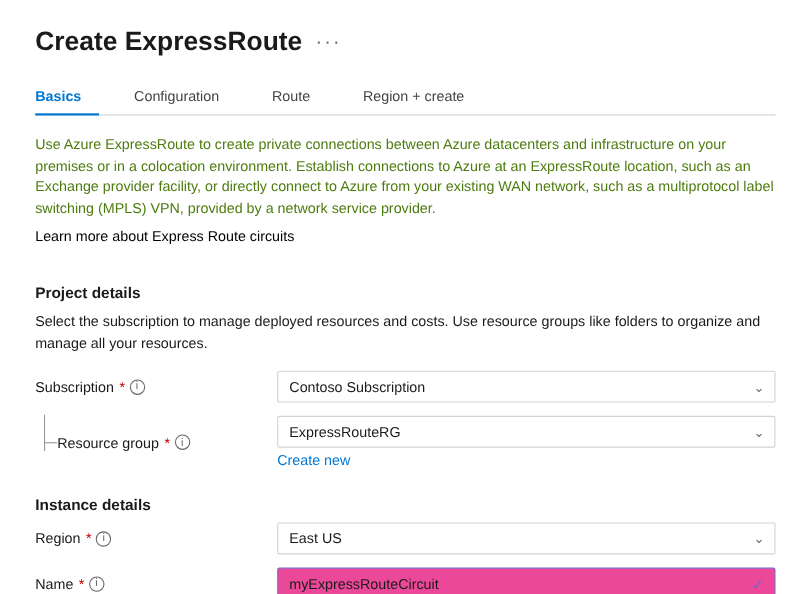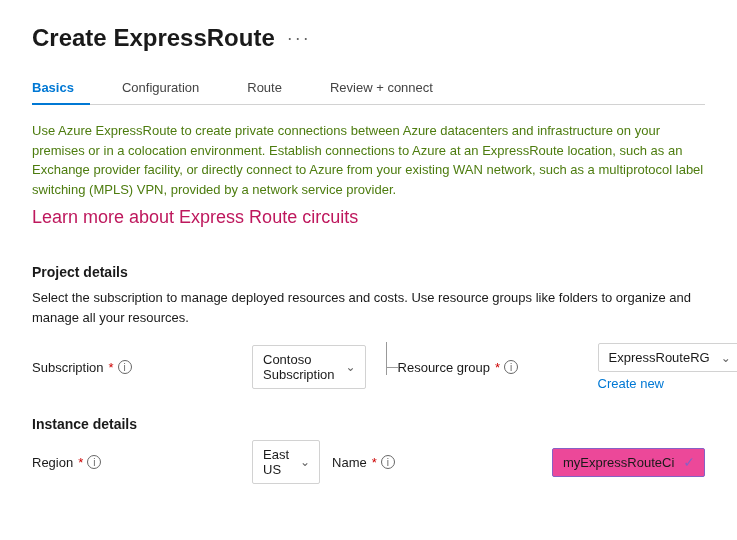--- a/index.html
+++ b/index.html
@@ -56,44 +56,44 @@
       padding-left: 0;
     }
 
     .description-text {
       font-size: 13px;
       color: #4d7c0f;
       line-height: 1.5;
       margin-bottom: 8px;
     }
     .learn-more-link {
-      color: #be185d;
+      color: #000000;
       text-decoration: none;
-      font-size: 18px;
+      font-size: 13px;
       cursor: pointer;
     }
 
     .section-title {
       font-size: 14px;
       font-weight: 700;
       color: #1a1a1a;
       margin-top: 36px;
       margin-bottom: 8px;
     }
 
     .section-desc {
       font-size: 13px;
       color: #1a1a1a;
       line-height: 1.5;
       margin-bottom: 16px;
     }
 
     .form-area {
       display: flex;
-      flex-direction: row;
+      flex-direction: column;
       gap: 12px;
     }
 
     .form-row {
       display: flex;
       align-items: center;
       gap: 0;
     }
 
     .label-col {
@@ -175,21 +175,21 @@
     .dropdown-field {
       width: 100%;
       padding: 6px 30px 6px 10px;
       border: 1px solid #d2d2d2;
       border-radius: 2px;
       font-size: 13px;
       color: #1a1a1a;
       background: #fff;
       display: flex;
       align-items: center;
-      justify-content: center;
+      justify-content: flex-start;
       cursor: pointer;
     }
 
     .create-new-link {
       color: #0078d4;
       text-decoration: none;
       font-size: 13px;
       cursor: pointer;
     }
 
@@ -231,21 +231,21 @@
 <div class="page-title-area">
   <h1 class="page-title">Create ExpressRoute</h1>
   <span class="ellipsis-icon">···</span>
 </div>
 
 
 <div class="tabs">
   <div class="tab active">Basics</div>
   <div class="tab">Configuration</div>
   <div class="tab">Route</div>
-  <div class="tab">Review + connect</div>
+  <div class="tab">Region + create</div>
 </div>
 
 
 <p class="description-text">Use Azure ExpressRoute to create private connections between Azure datacenters and infrastructure on your premises or in a colocation environment. Establish connections to Azure at an ExpressRoute location, such as an Exchange provider facility, or directly connect to Azure from your existing WAN network, such as a multiprotocol label switching (MPLS) VPN, provided by a network service provider.</p>
 <a class="learn-more-link">Learn more about Express Route circuits</a>
 
 
 <div class="section-title">Project details</div>
 <p class="section-desc">Select the subscription to manage deployed resources and costs. Use resource groups like folders to organize and manage all your resources.</p>
 

